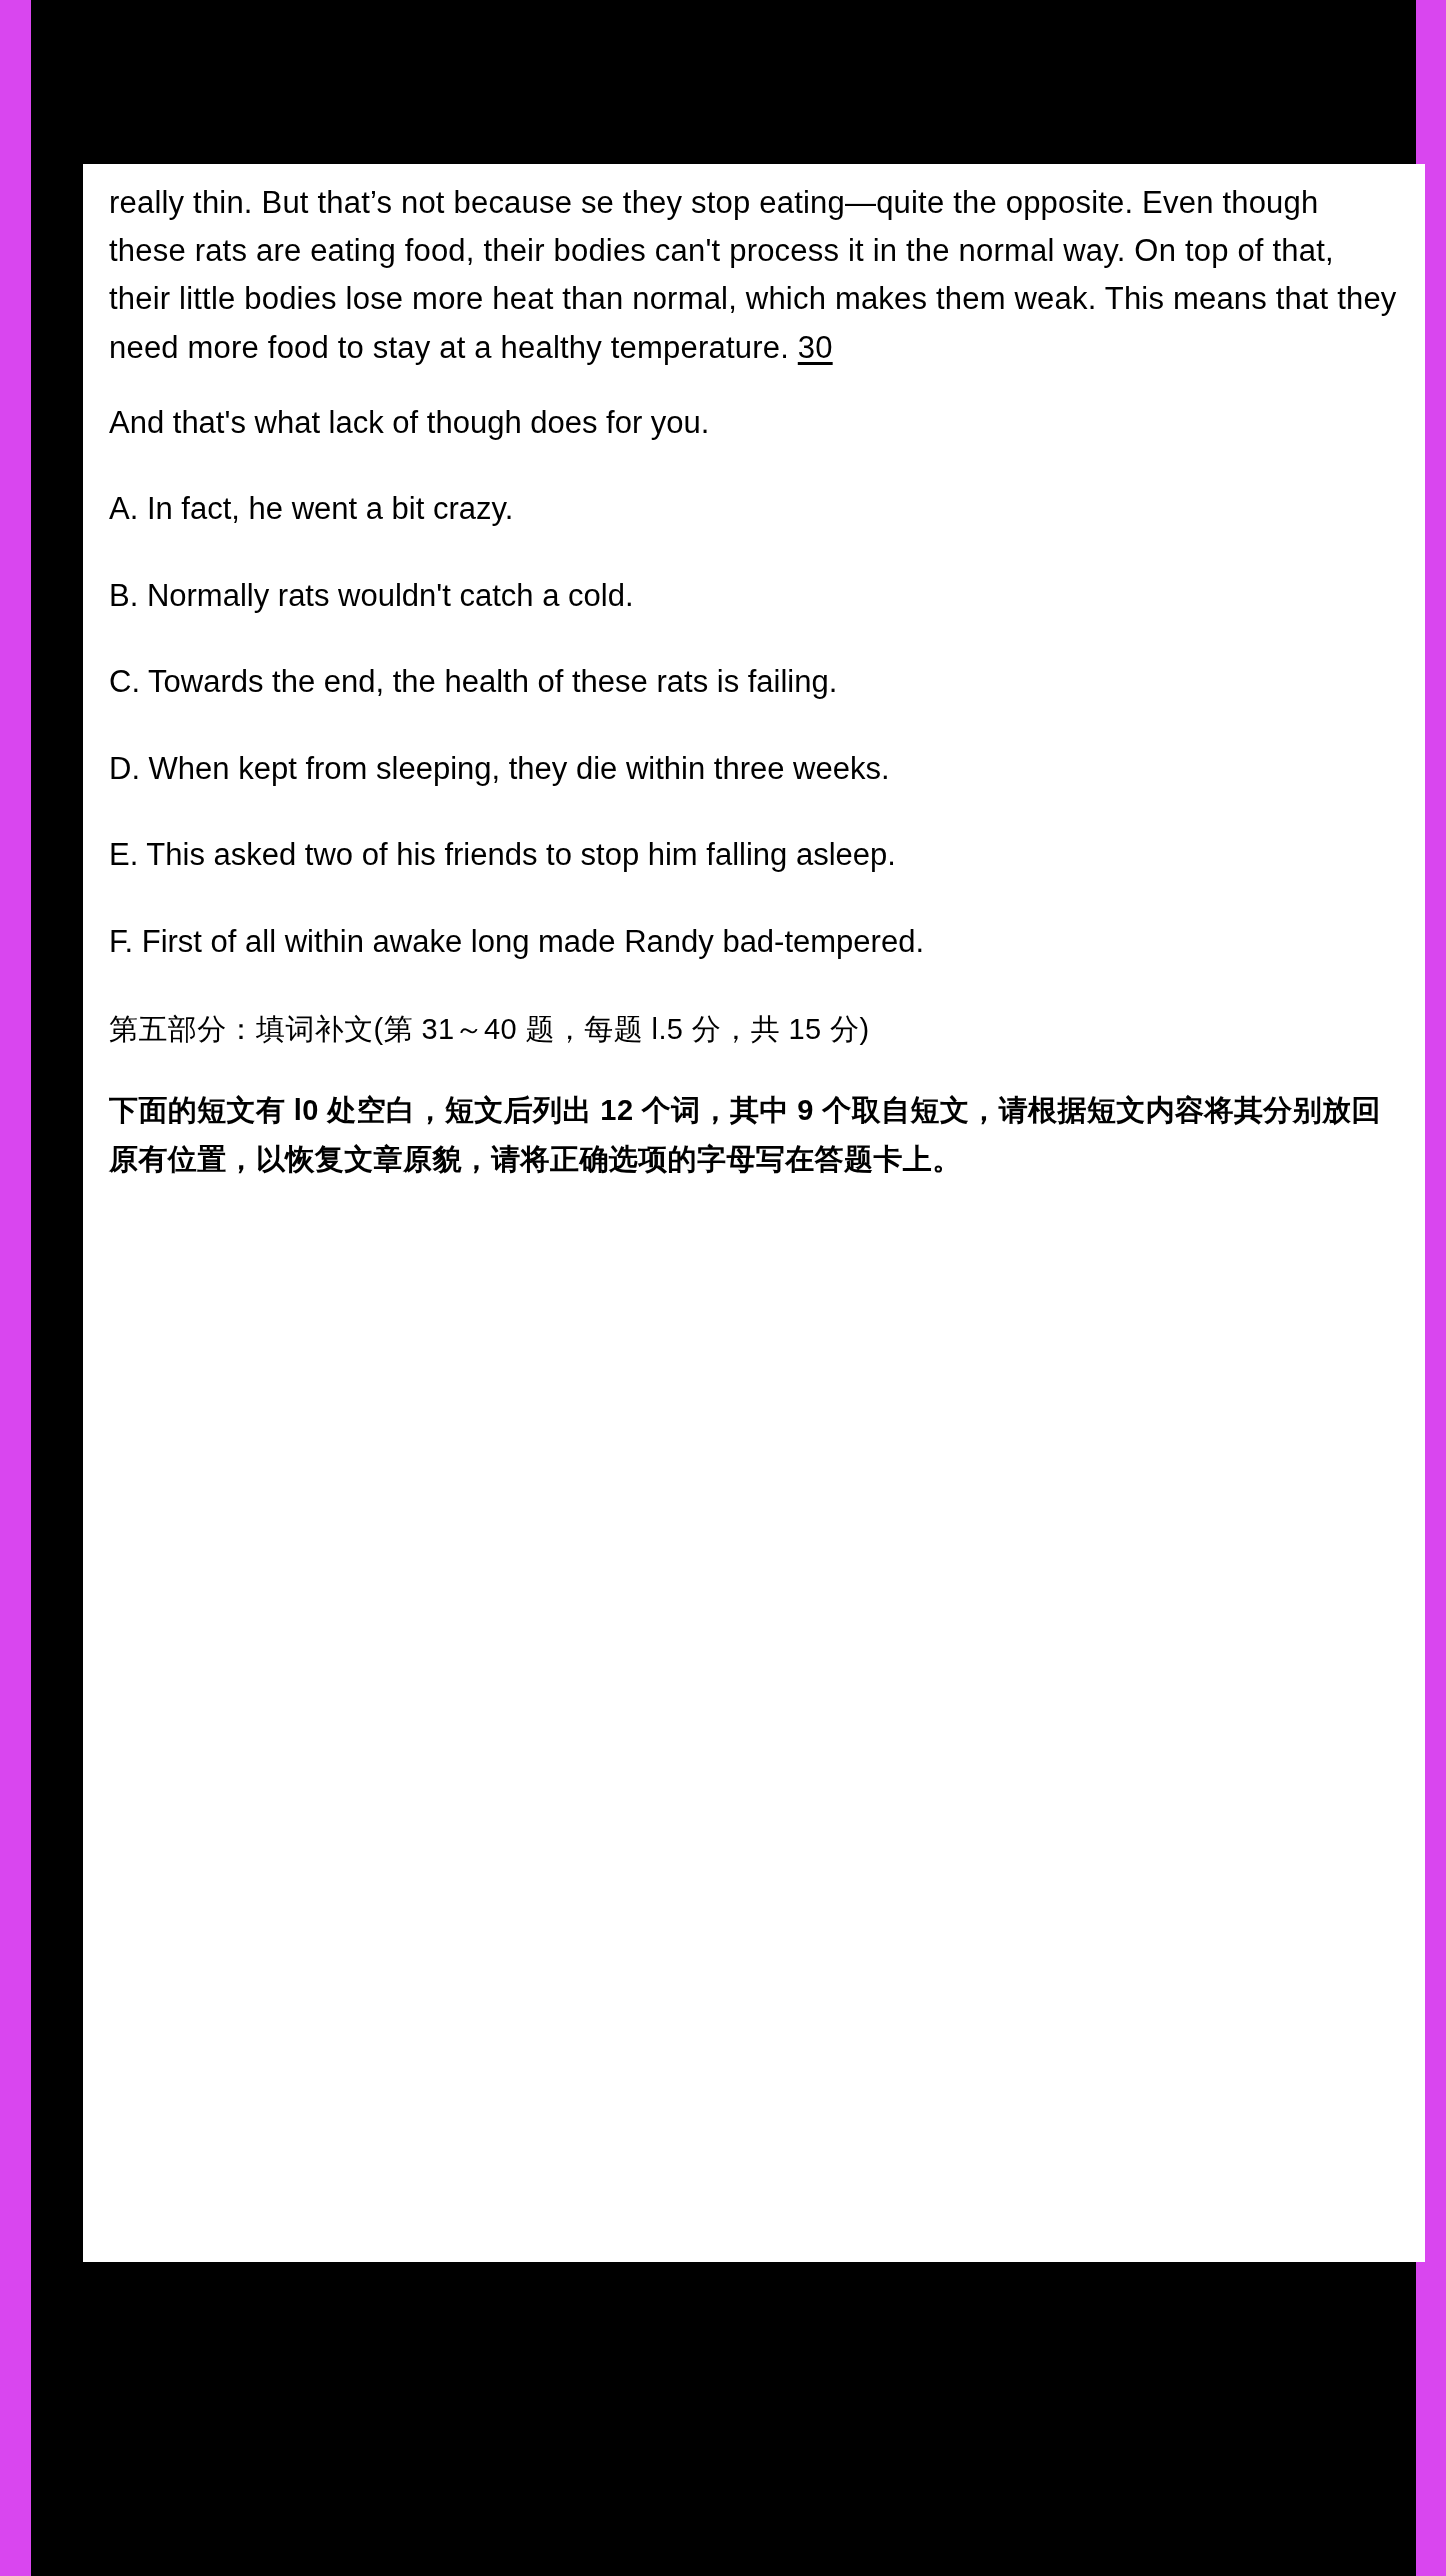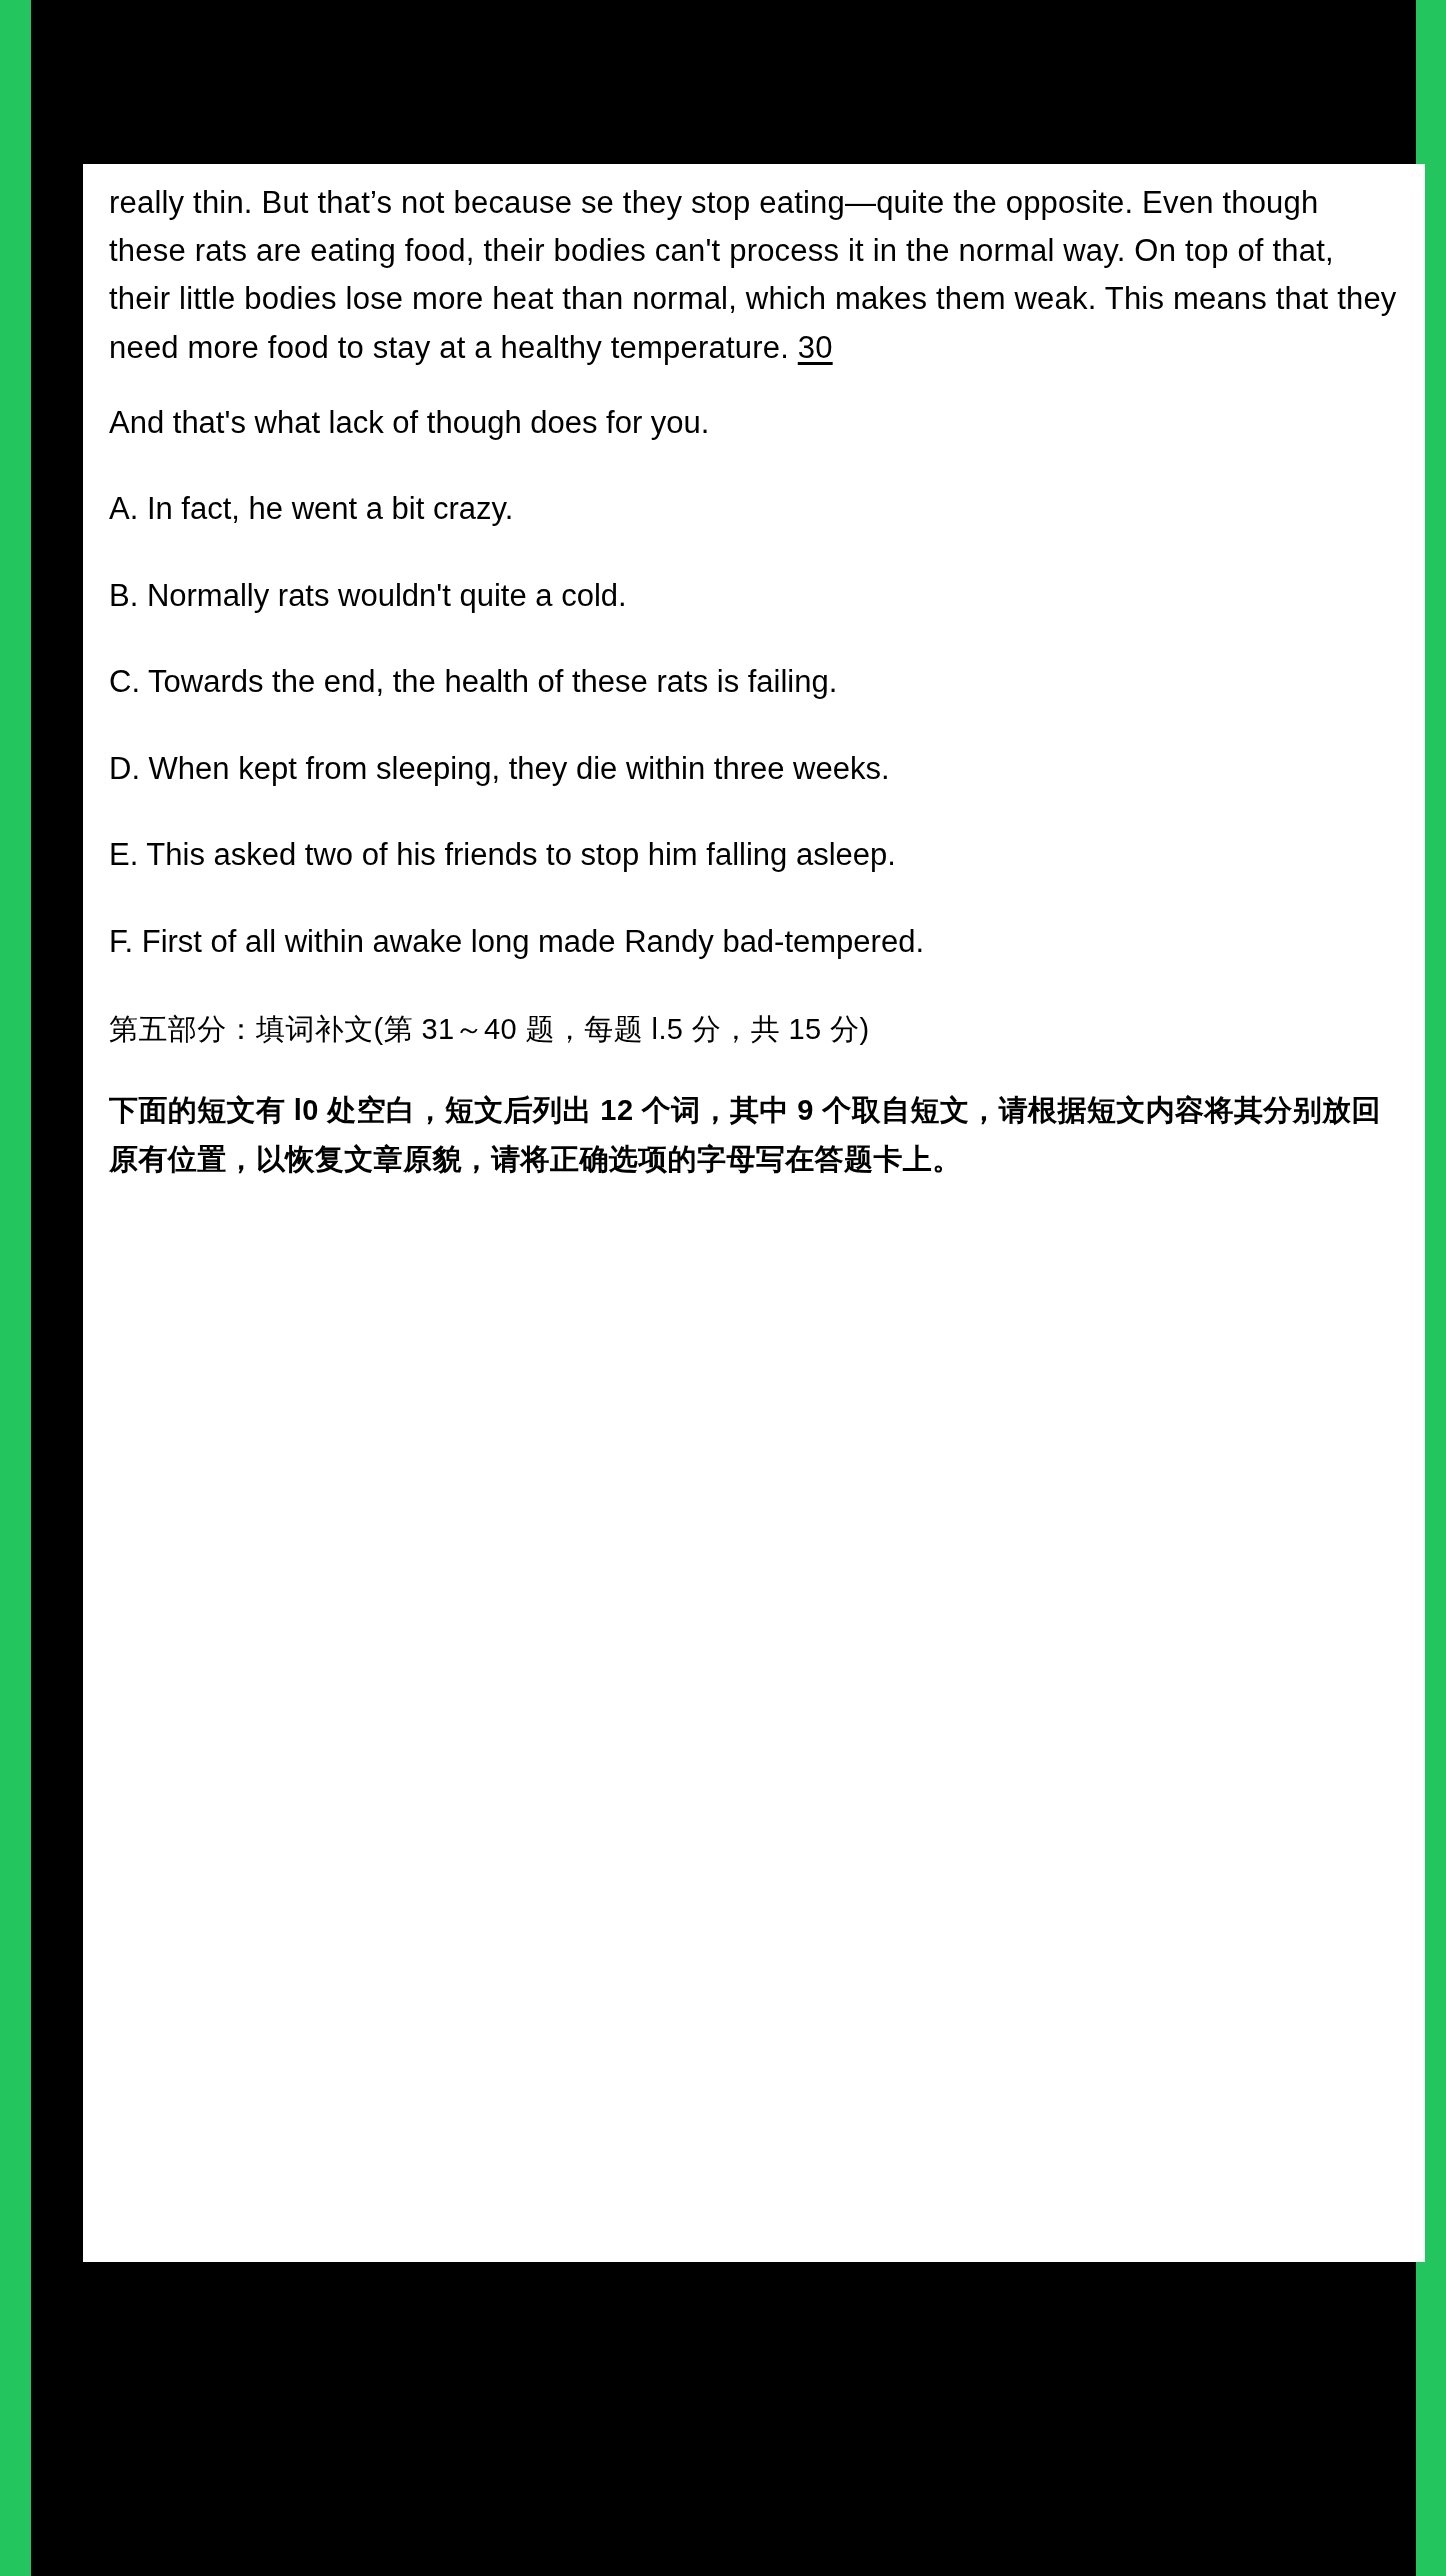--- a/index.html
+++ b/index.html
@@ -14,21 +14,21 @@
     font-family: "Liberation Sans", sans-serif;
   }
 
   
   .page-frame {
     position: absolute;
     left: 0;
     top: 0;
     width: 1447px;
     height: 2576px;
-    background: #22c55e;
+    background: #d946ef;
   }
 
   
   .content-band {
     position: absolute;
     left: 31px;
     top: 0;
     width: 1385px;
     height: 2576px;
     background: #000000;
@@ -109,21 +109,21 @@
     <div class="sheet">
 
       <p class="para body-text">
         <span>really thin. But that’s not because se they stop eating—quite the opposite. Even though these rats are eating food, their bodies can't process it in the normal way. On top of that, their little bodies lose more heat than normal, which makes them weak. This means that they need more food to stay at a healthy temperature.</span>
         <span class="blank-number">30</span>
       </p>
 
       <p class="stmt">And that's what lack of though does for you.</p>
 
       <p class="option">A. In fact, he went a bit crazy.</p>
-      <p class="option">B. Normally rats wouldn't quite a cold.</p>
+      <p class="option">B. Normally rats wouldn't catch a cold.</p>
       <p class="option">C. Towards the end, the health of these rats is failing.</p>
       <p class="option">D. When kept from sleeping, they die within three weeks.</p>
       <p class="option">E. This asked two of his friends to stop him falling asleep.</p>
       <p class="option">F. First of all within awake long made Randy bad-tempered.</p>
 
       <p class="cn-heading">第五部分：填词补文(第 31～40 题，每题 l.5 分，共 15 分)</p>
 
       <p class="cn-instructions">下面的短文有 l0 处空白，短文后列出 12 个词，其中 9 个取自短文，请根据短文内容将其分别放回原有位置，以恢复文章原貌，请将正确选项的字母写在答题卡上。</p>
 
     </div>

